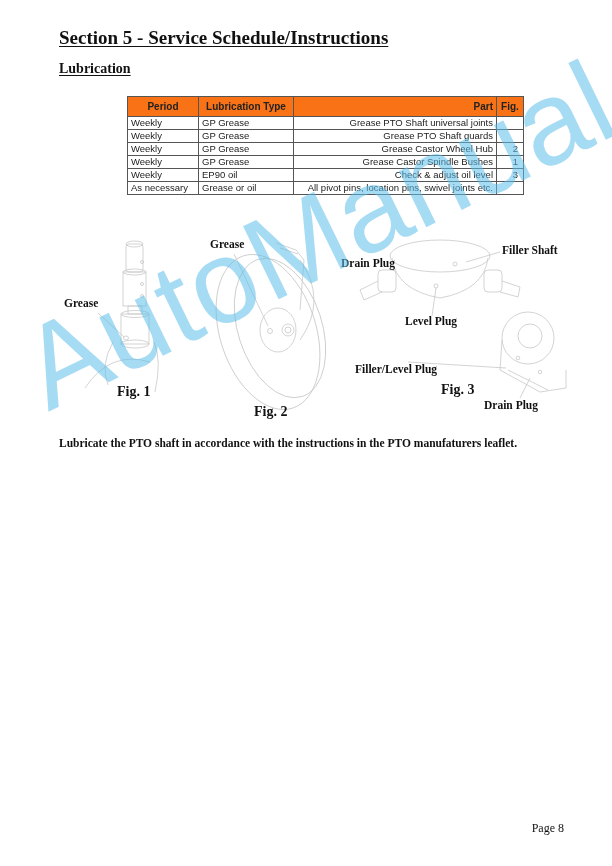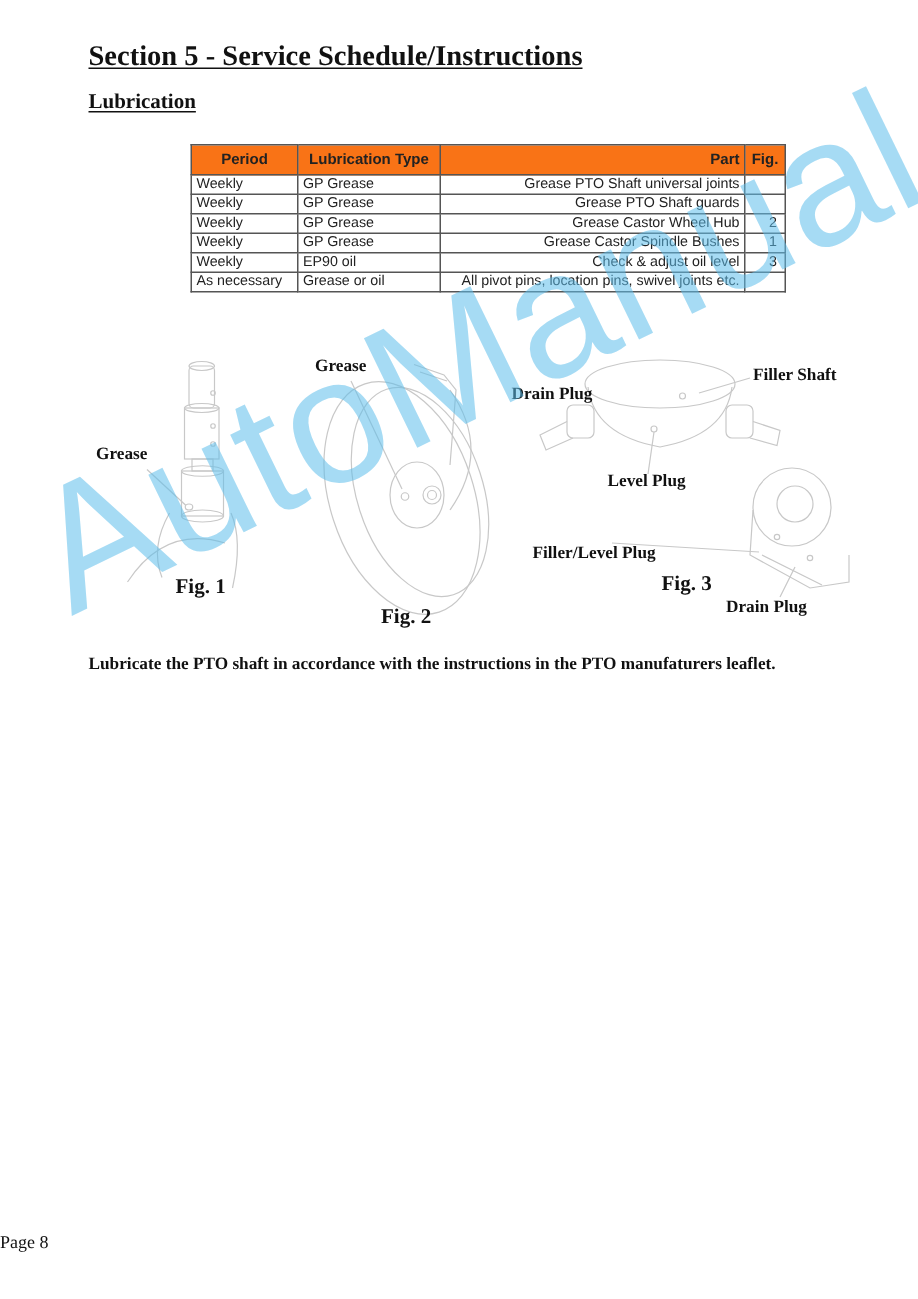--- a/index.html
+++ b/index.html
@@ -12,21 +12,21 @@
   table.lub th.part, table.lub td.part { text-align: right; }
   table.lub td.c { text-align: left; }
   table.lub td.fig { text-align: right; padding-right: 5px; }
   .col-period { width: 64px; }
   .col-type { width: 88px; }
   .col-part { width: 196px; }
   .col-fig { width: 20px; }
   .lbl { position: absolute; font-weight: bold; font-size: 11.5px; white-space: nowrap; }
   .figcap { position: absolute; font-weight: bold; font-size: 14px; white-space: nowrap; }
   .note { position: absolute; left: 59px; top: 437px; font-size: 11.5px; font-weight: bold; white-space: nowrap; }
-  .pagenum { position: absolute; left: 0; width: 548px; top: 821px; text-align: left; font-size: 12px; }
+  .pagenum { position: absolute; left: 16px; width: 548px; top: 821px; text-align: right; font-size: 12px; }
   svg.draw { position: absolute; left: 0; top: 0; }
   .wm { position: absolute; left: 60px; top: 300px; font-family: "Liberation Sans", sans-serif; font-size: 118px; color: rgba(92, 190, 235, 0.55); transform: rotate(-26deg); transform-origin: left bottom; white-space: nowrap; letter-spacing: 1px; pointer-events: none; }
 </style>
 </head>
 <body>
 
 <div class="title">Section 5 - Service Schedule/Instructions</div>
 <div class="subtitle">Lubrication</div>
 
 <table class="lub">

